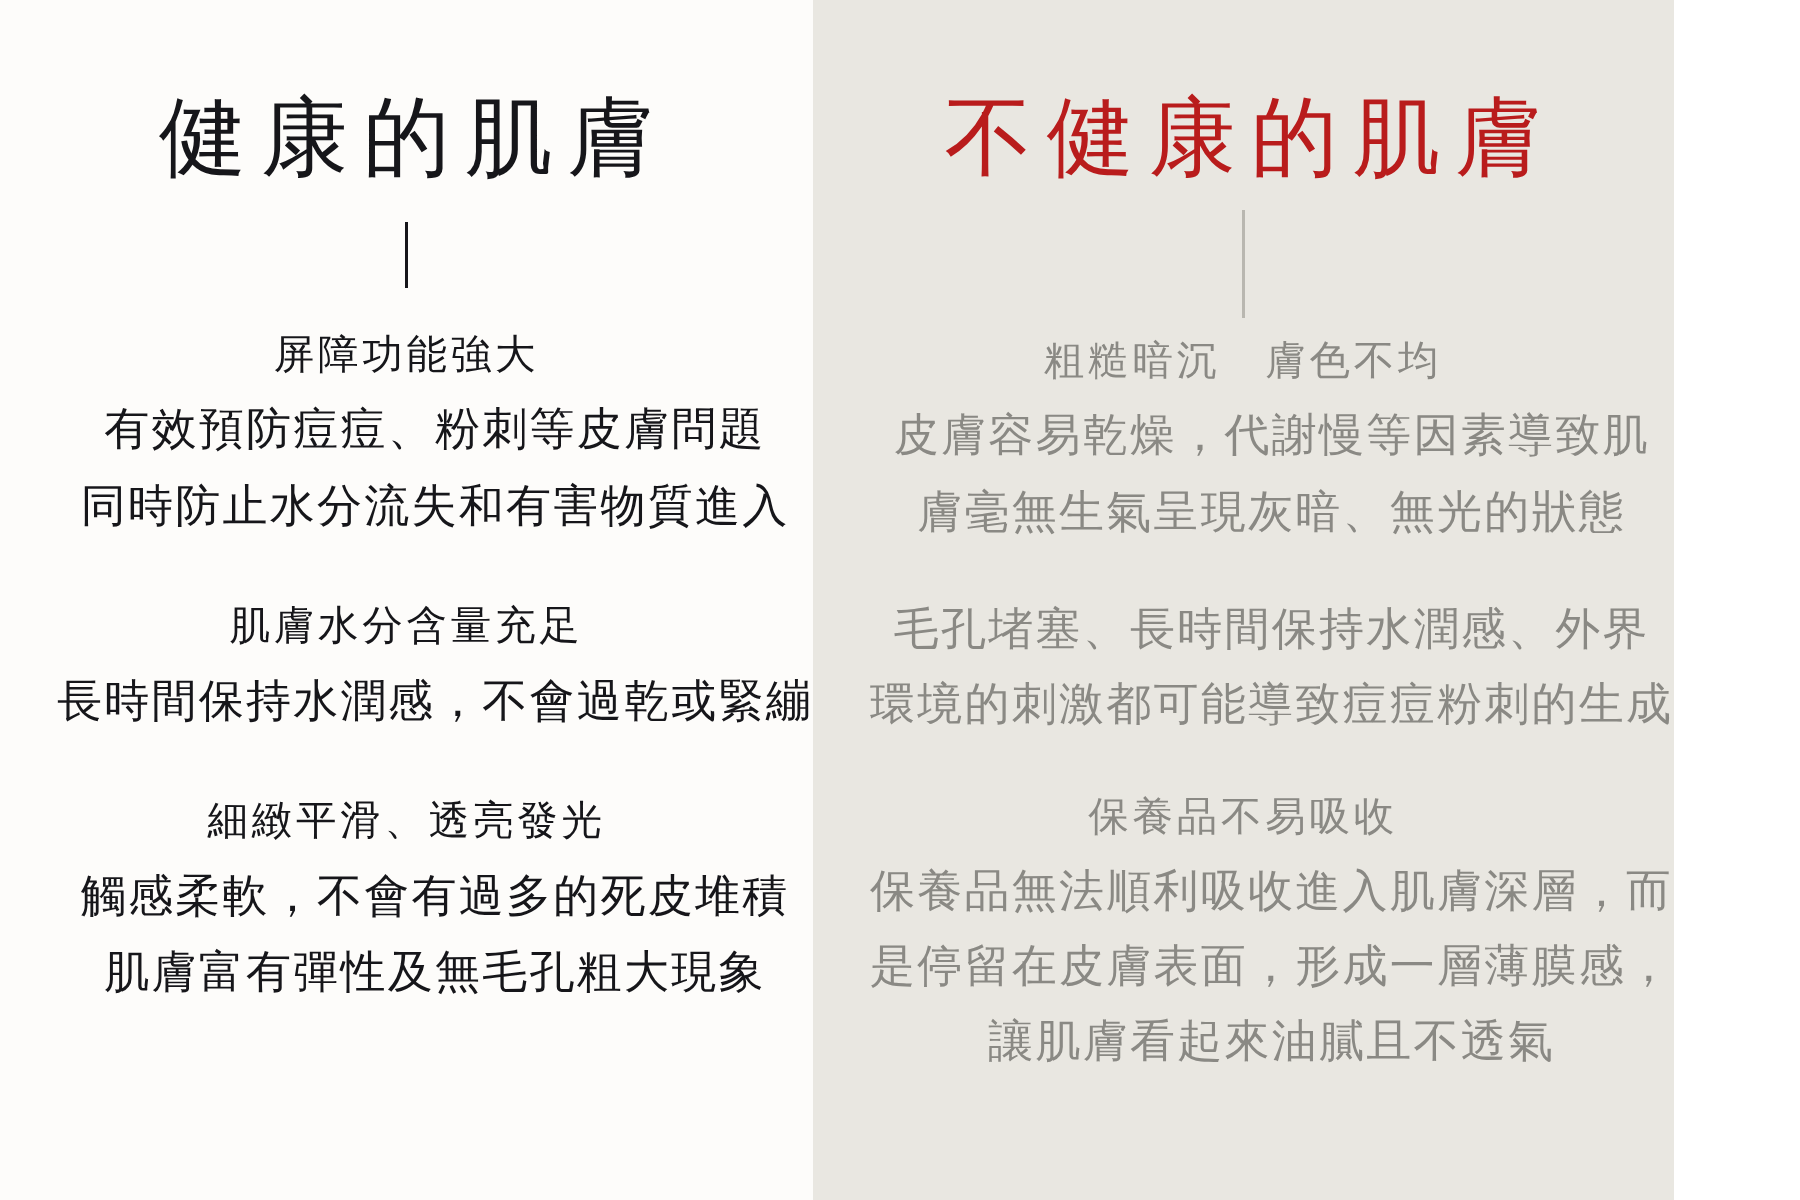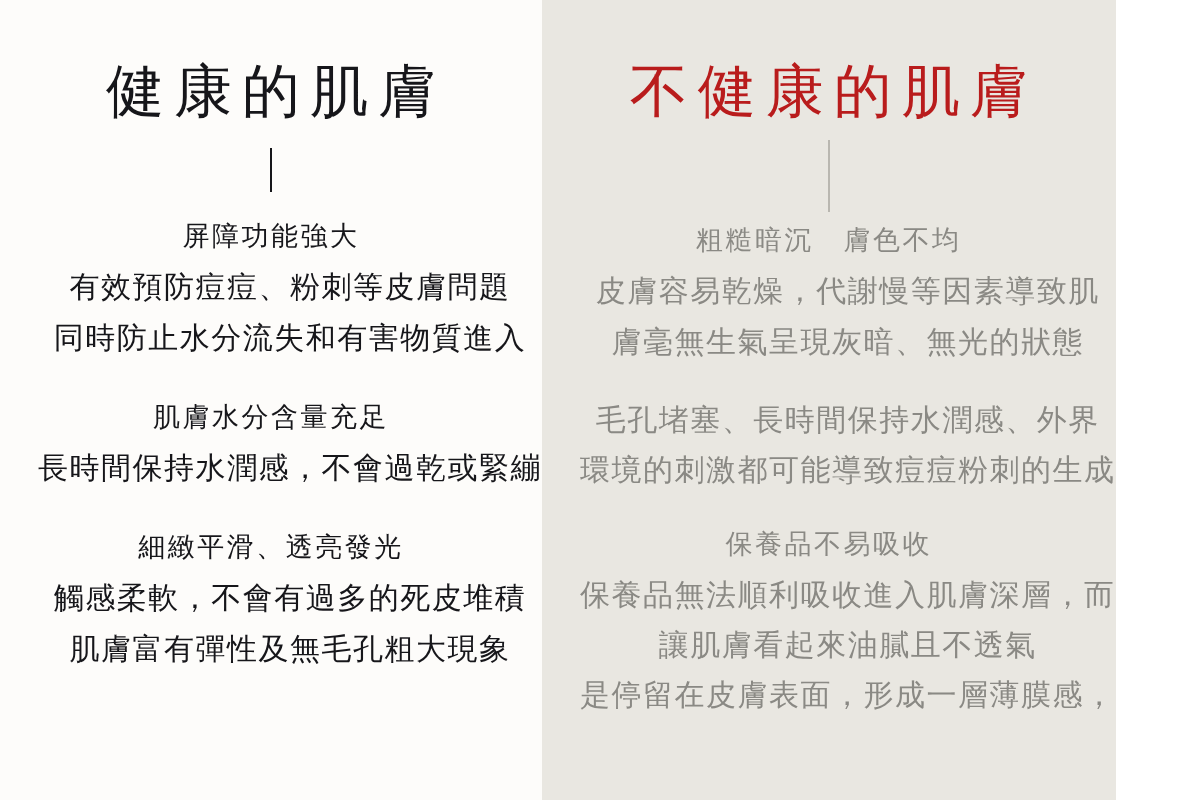--- a/index.html
+++ b/index.html
@@ -134,20 +134,20 @@
       </div>
 
       <div class="block">
         <p class="block-line">毛孔堵塞、長時間保持水潤感、外界</p>
         <p class="block-line">環境的刺激都可能導致痘痘粉刺的生成</p>
       </div>
 
       <div class="block">
         <p class="block-heading">保養品不易吸收</p>
         <p class="block-line">保養品無法順利吸收進入肌膚深層，而</p>
+        <p class="block-line">是停留在皮膚表面，形成一層薄膜感，</p>
         <p class="block-line">讓肌膚看起來油膩且不透氣</p>
-        <p class="block-line">是停留在皮膚表面，形成一層薄膜感，</p>
       </div>
 
     </div>
   </section>
 
 </div>
 
 </body></html>

